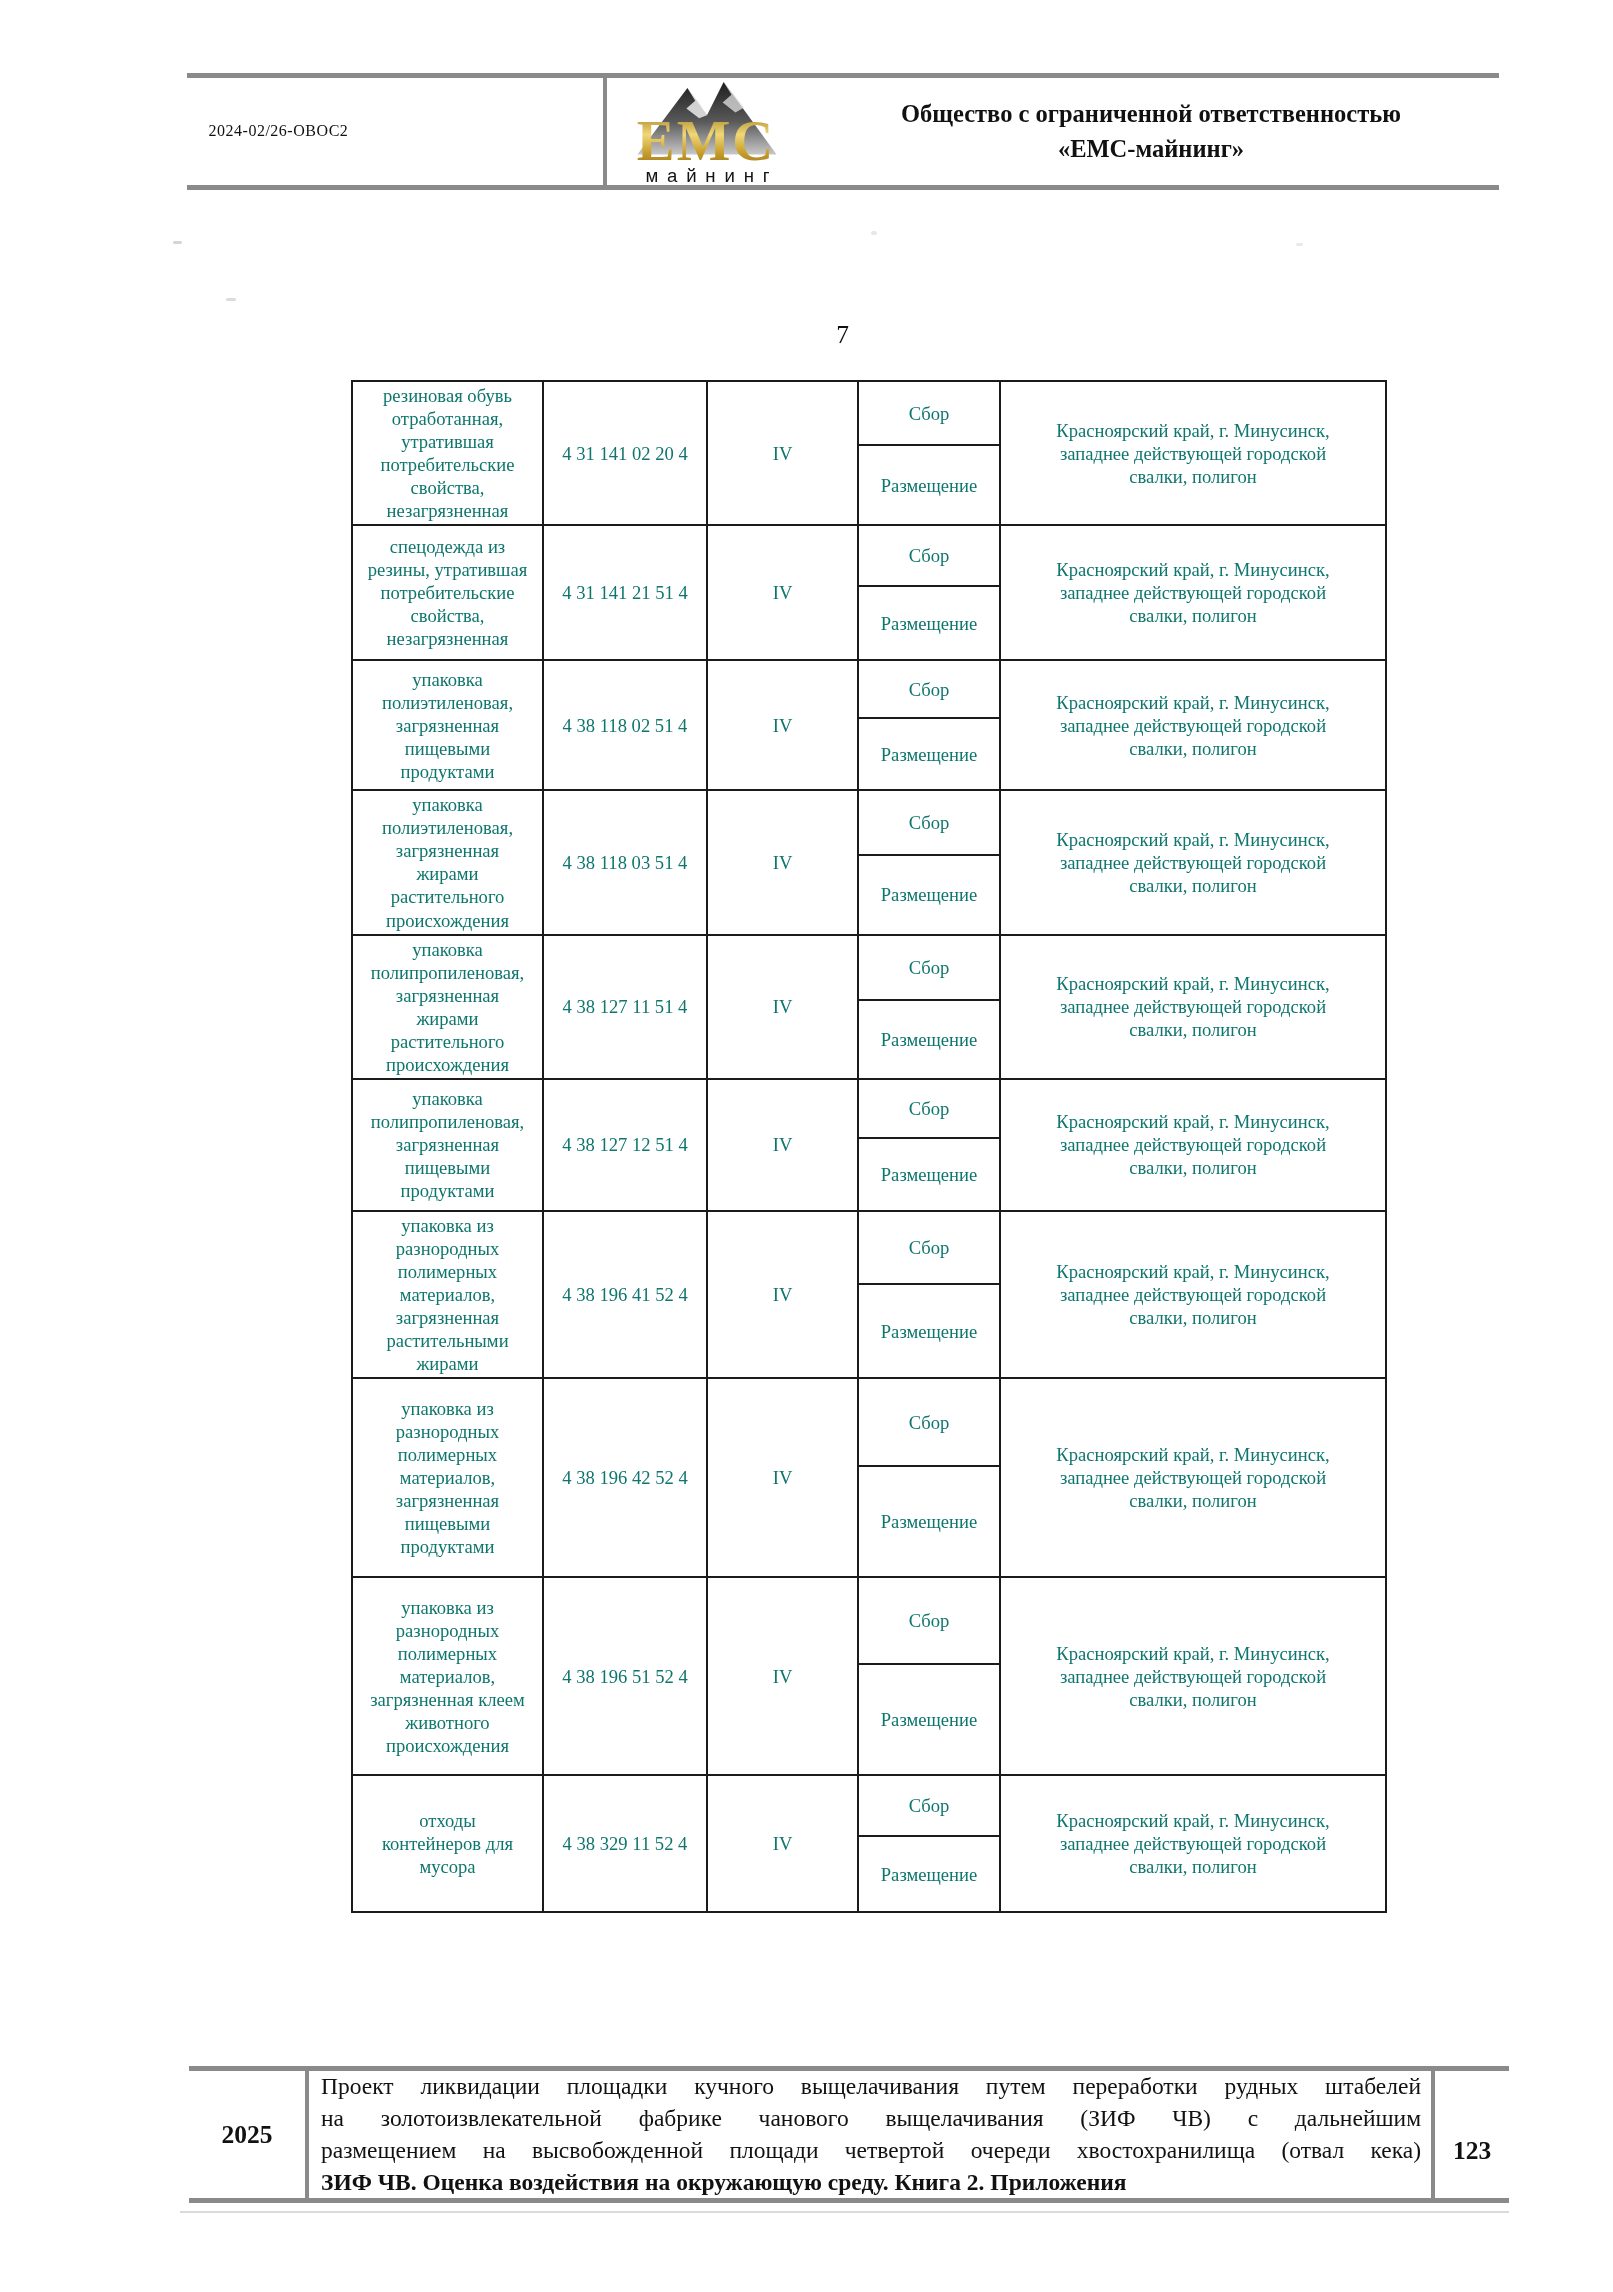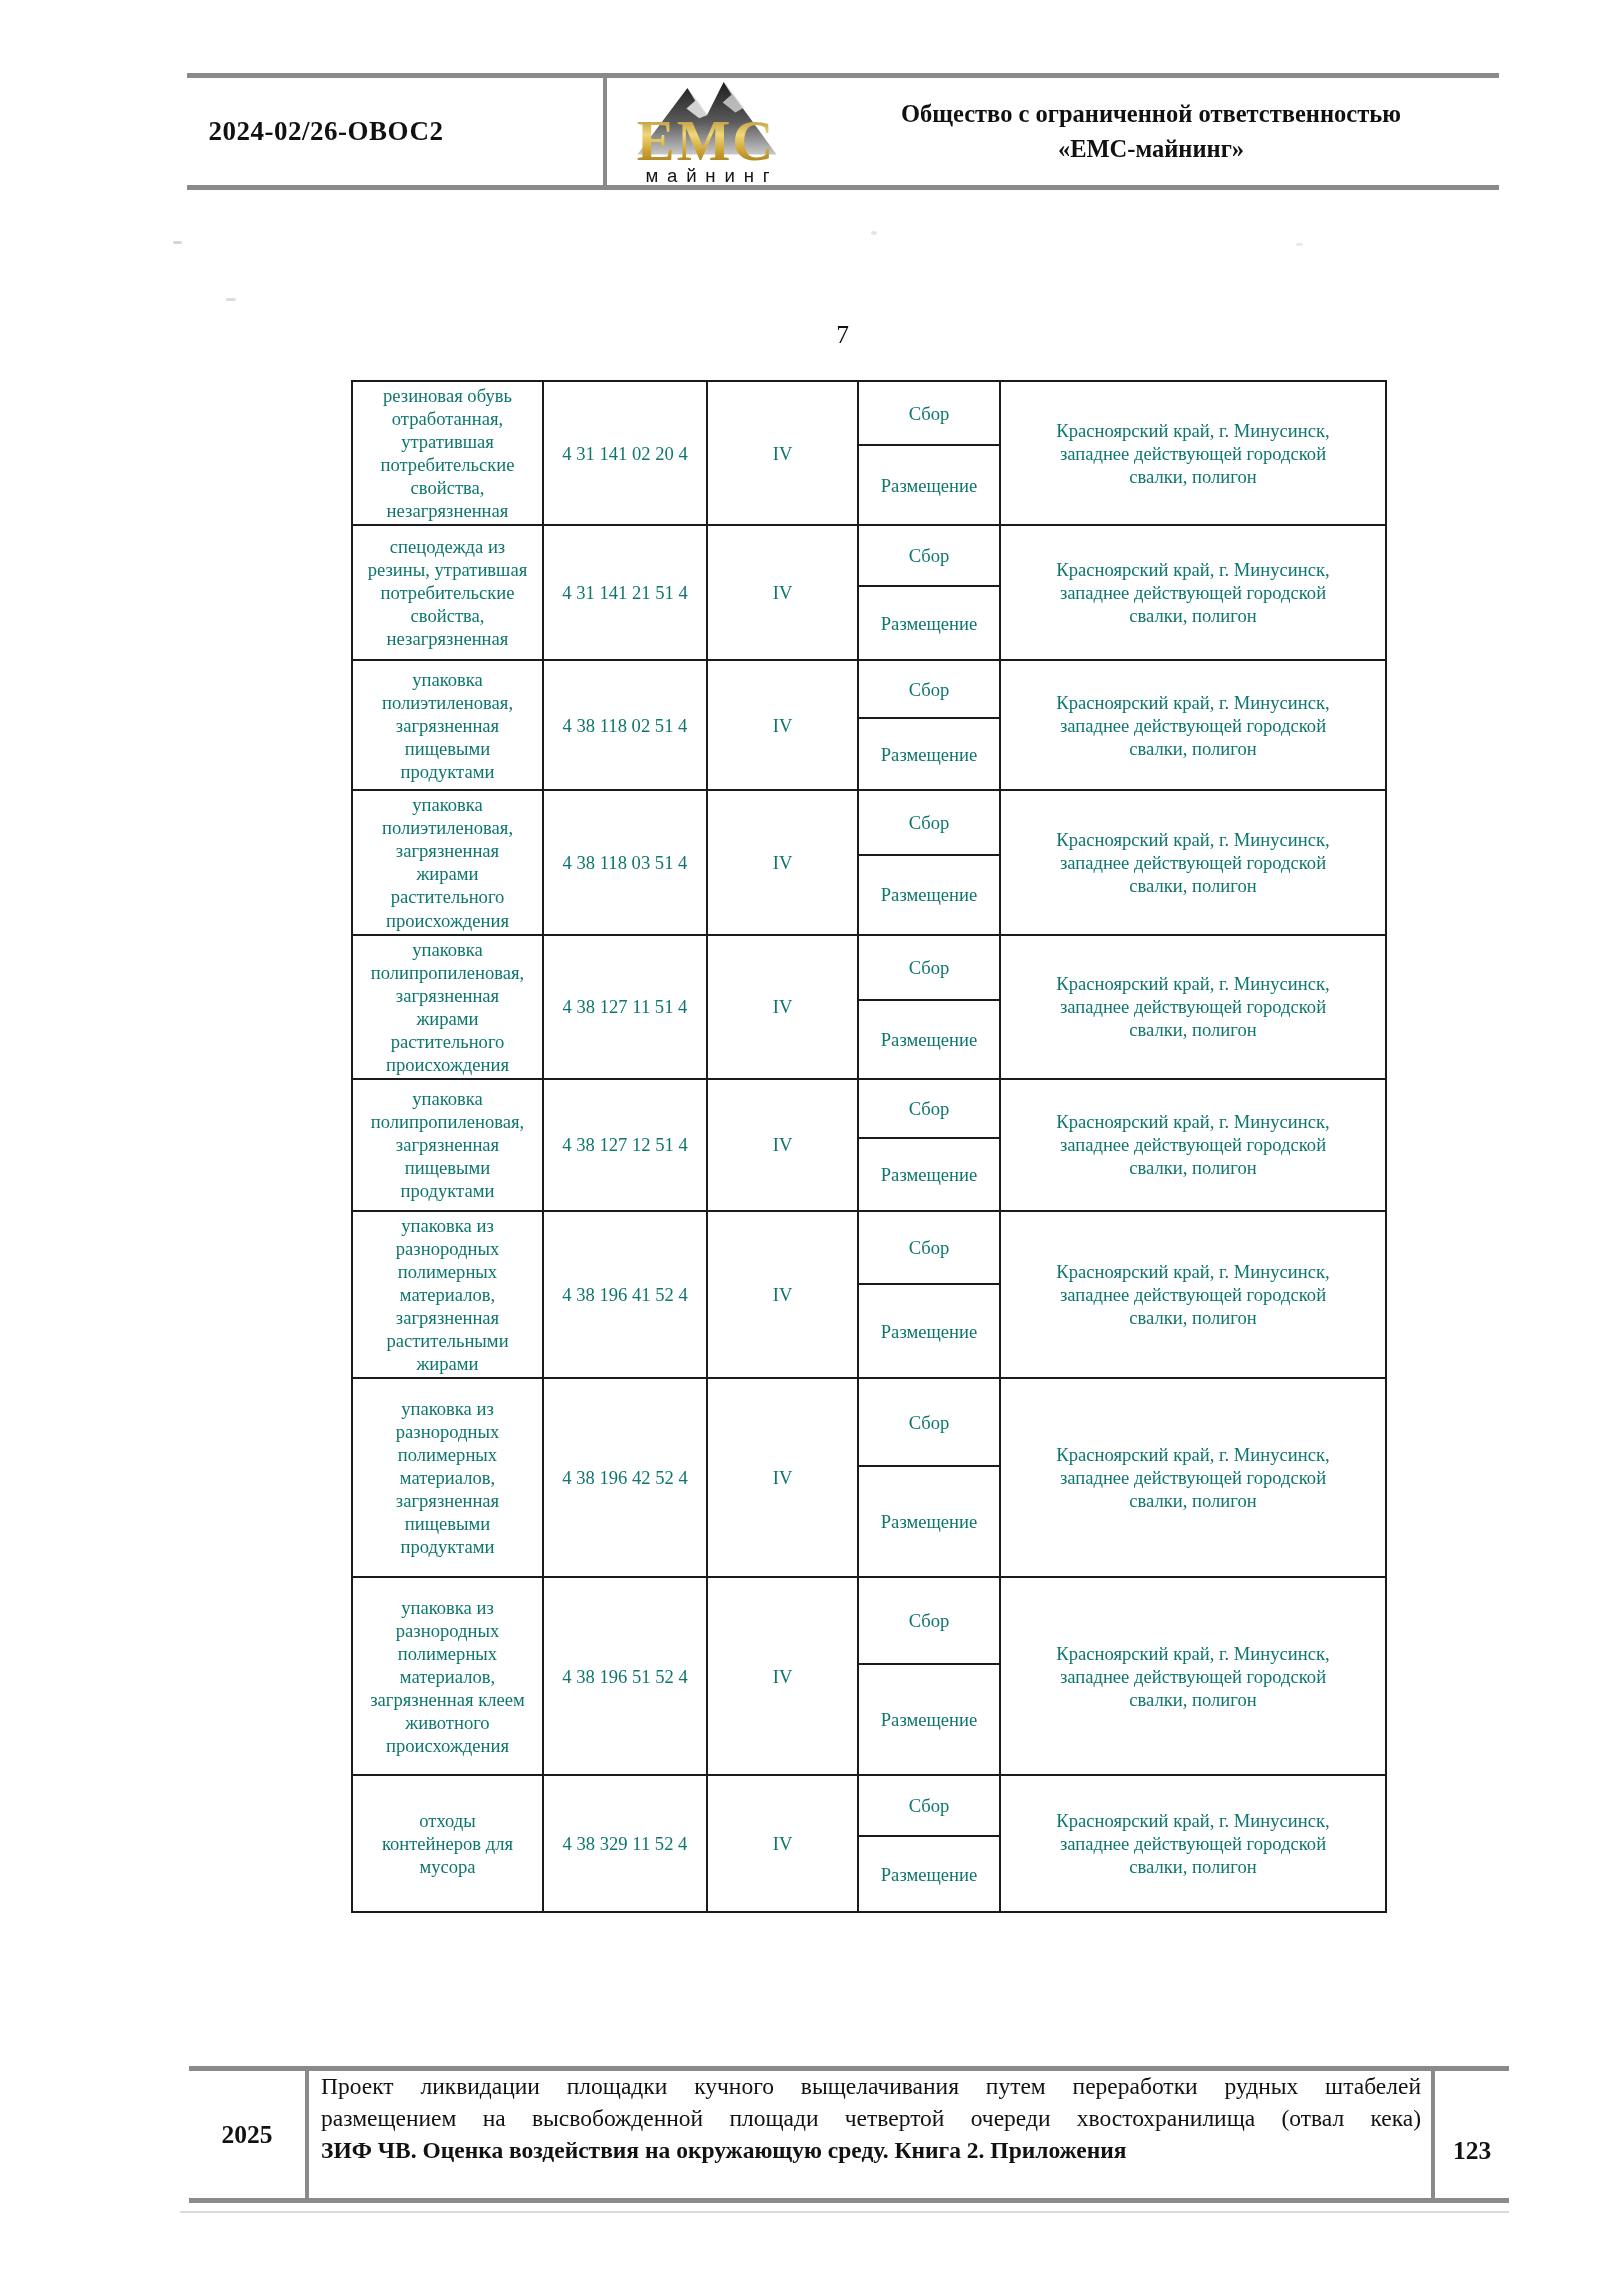--- a/index.html
+++ b/index.html
@@ -13,21 +13,21 @@
   }
   
   .rule{position:absolute;background:#8a8a8a;}
   .h-topline{left:187px;top:73px;width:1312px;height:4.9px;}
   .h-botline{left:187px;top:185px;width:1312px;height:4.9px;}
   .h-vline{left:603px;top:77px;width:3.9px;height:108px;}
   .h-code{
     position:absolute;left:187px;top:77px;width:412px;height:108px;
     display:flex;align-items:center;justify-content:flex-start;
     padding-left:21.6px;box-sizing:border-box;
-    font-size:27px;font-weight:bold;letter-spacing:0.5px;
+    font-size:16px;font-weight:normal;letter-spacing:0.5px;
   }
   .logo{position:absolute;left:610px;top:80px;width:192px;height:104px;}
   .h-company{
     position:absolute;left:802px;top:77px;width:698px;height:108px;
     display:flex;flex-direction:column;align-items:center;justify-content:center;
     font-size:24.5px;font-weight:bold;text-align:center;line-height:35px;
   }
   
   .pageno-top{position:absolute;left:823px;top:320px;width:39px;text-align:center;font-size:25.5px;}
   
@@ -240,20 +240,21 @@
   <div class="rule f-topline"></div>
   <div class="rule f-botline"></div>
   <div class="rule f-vline1"></div>
   <div class="rule f-vline2"></div>
   <div class="f-faintline"></div>
 
   <div class="f-year">2025</div>
 
   <div class="f-text">
     <div class="just">Проект ликвидации площадки кучного выщелачивания путем переработки рудных штабелей</div>
+    <div class="just">на золотоизвлекательной фабрике чанового выщелачивания (ЗИФ ЧВ) с дальнейшим</div>
     <div class="just">размещением на высвобожденной площади четвертой очереди хвостохранилища (отвал кека)</div>
     <div class="last">ЗИФ ЧВ. Оценка воздействия на окружающую среду. Книга 2. Приложения</div>
   </div>
 
   <div class="f-pageno">123</div>
 
 </div>
 
 
 </body></html>

